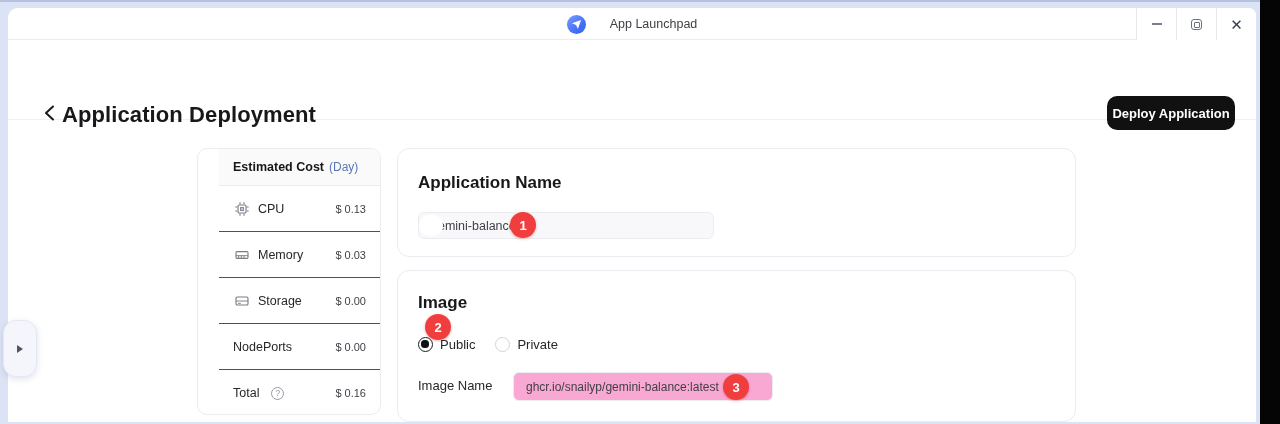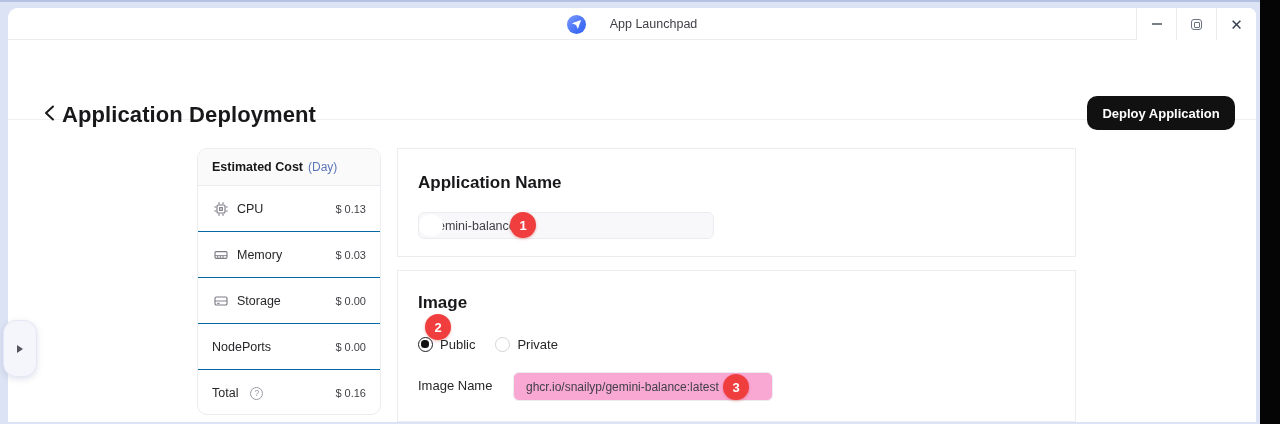--- a/index.html
+++ b/index.html
@@ -37,45 +37,45 @@
     width:4px; height:3.6px; border:1.1px solid #6b7280; border-radius:1px; }
   .close-glyph { font-size:15px; color:#374151; line-height:1; }
 
   
   .page-header { position:absolute; left:0; top:32px; width:100%; height:80px;
     background:#fff; border-bottom:1px solid #f0f0f3; }
   .back-btn { position:absolute; left:30px; top:62px; width:22px; height:22px;
     display:flex; align-items:center; justify-content:center; cursor:pointer; }
   .page-title { position:absolute; left:54px; top:62px; font-size:22px;
     font-weight:700; color:#18181b; letter-spacing:.1px; }
-  .deploy-btn { position:absolute; right:21px; top:56px; width:148px; height:34px;
+  .deploy-btn { position:absolute; right:21px; top:56px; width:128px; height:34px;
     background:#111111; color:#fff; border:none; border-radius:10px;
     font-size:13px; font-weight:700; font-family:inherit; cursor:pointer; }
 
   
   .cost-panel { position:absolute; left:189px; top:140px; width:184px; height:267px;
-    background:#fff; border:1px solid #ececf0; border-radius:10px; overflow:hidden; }
+    background:#fff; border:1px solid #ececf0; border-radius:10px; overflow:hidden;padding-left:21px; }
   .cost-header { height:37px; background:#fafafa; border-bottom:1px solid #ececf0;
     display:flex; align-items:center; padding:0 14px; gap:5px; }
   .cost-header .t { font-size:12.5px; font-weight:700; color:#18181b; }
   .cost-header .u { font-size:12px; color:#5b76b7; }
   .cost-row { height:46px; border-bottom:1px solid #0369a1;
     display:flex; align-items:center; padding:0 14px; gap:8px; }
   .cost-row:last-child { border-bottom:none; }
   .cost-icon { width:17px; height:17px; display:flex; align-items:center;
     justify-content:center; color:#7b7b85; }
   .cost-label { font-size:12.5px; color:#27272a; }
   .cost-value { margin-left:auto; font-size:11px; color:#3f3f46; }
   .q-icon { width:13px; height:13px; border:1.1px solid #9a9aa4; border-radius:50%;
     display:inline-flex; align-items:center; justify-content:center;
     font-size:8.5px; color:#9a9aa4; margin-left:4px; }
 
   
   .card { position:absolute; background:#fff; border:1px solid #ececf0;
-    border-radius:0; }
+    border-radius:12px; }
   .card-app   { left:389px; top:140px; width:679px; height:109px; }
   .card-image { left:389px; top:262px; width:679px; height:152px; }
   .card-title { position:absolute; left:20px; font-size:17px; font-weight:700;
     color:#18181b; }
   .text-input { position:absolute; background:#f8f8fa; border:1px solid #ececf0;
     border-radius:6px; font-family:inherit; color:#3f3f46; outline:none; }
   .input-app { left:20px; top:63px; width:296px; height:27px;
     padding:0 12px; font-size:12.5px; }
   .input-image { left:115px; top:101px; width:260px; height:29px;
     padding:0 12px; font-size:12px; background:#f9a8d4; }

